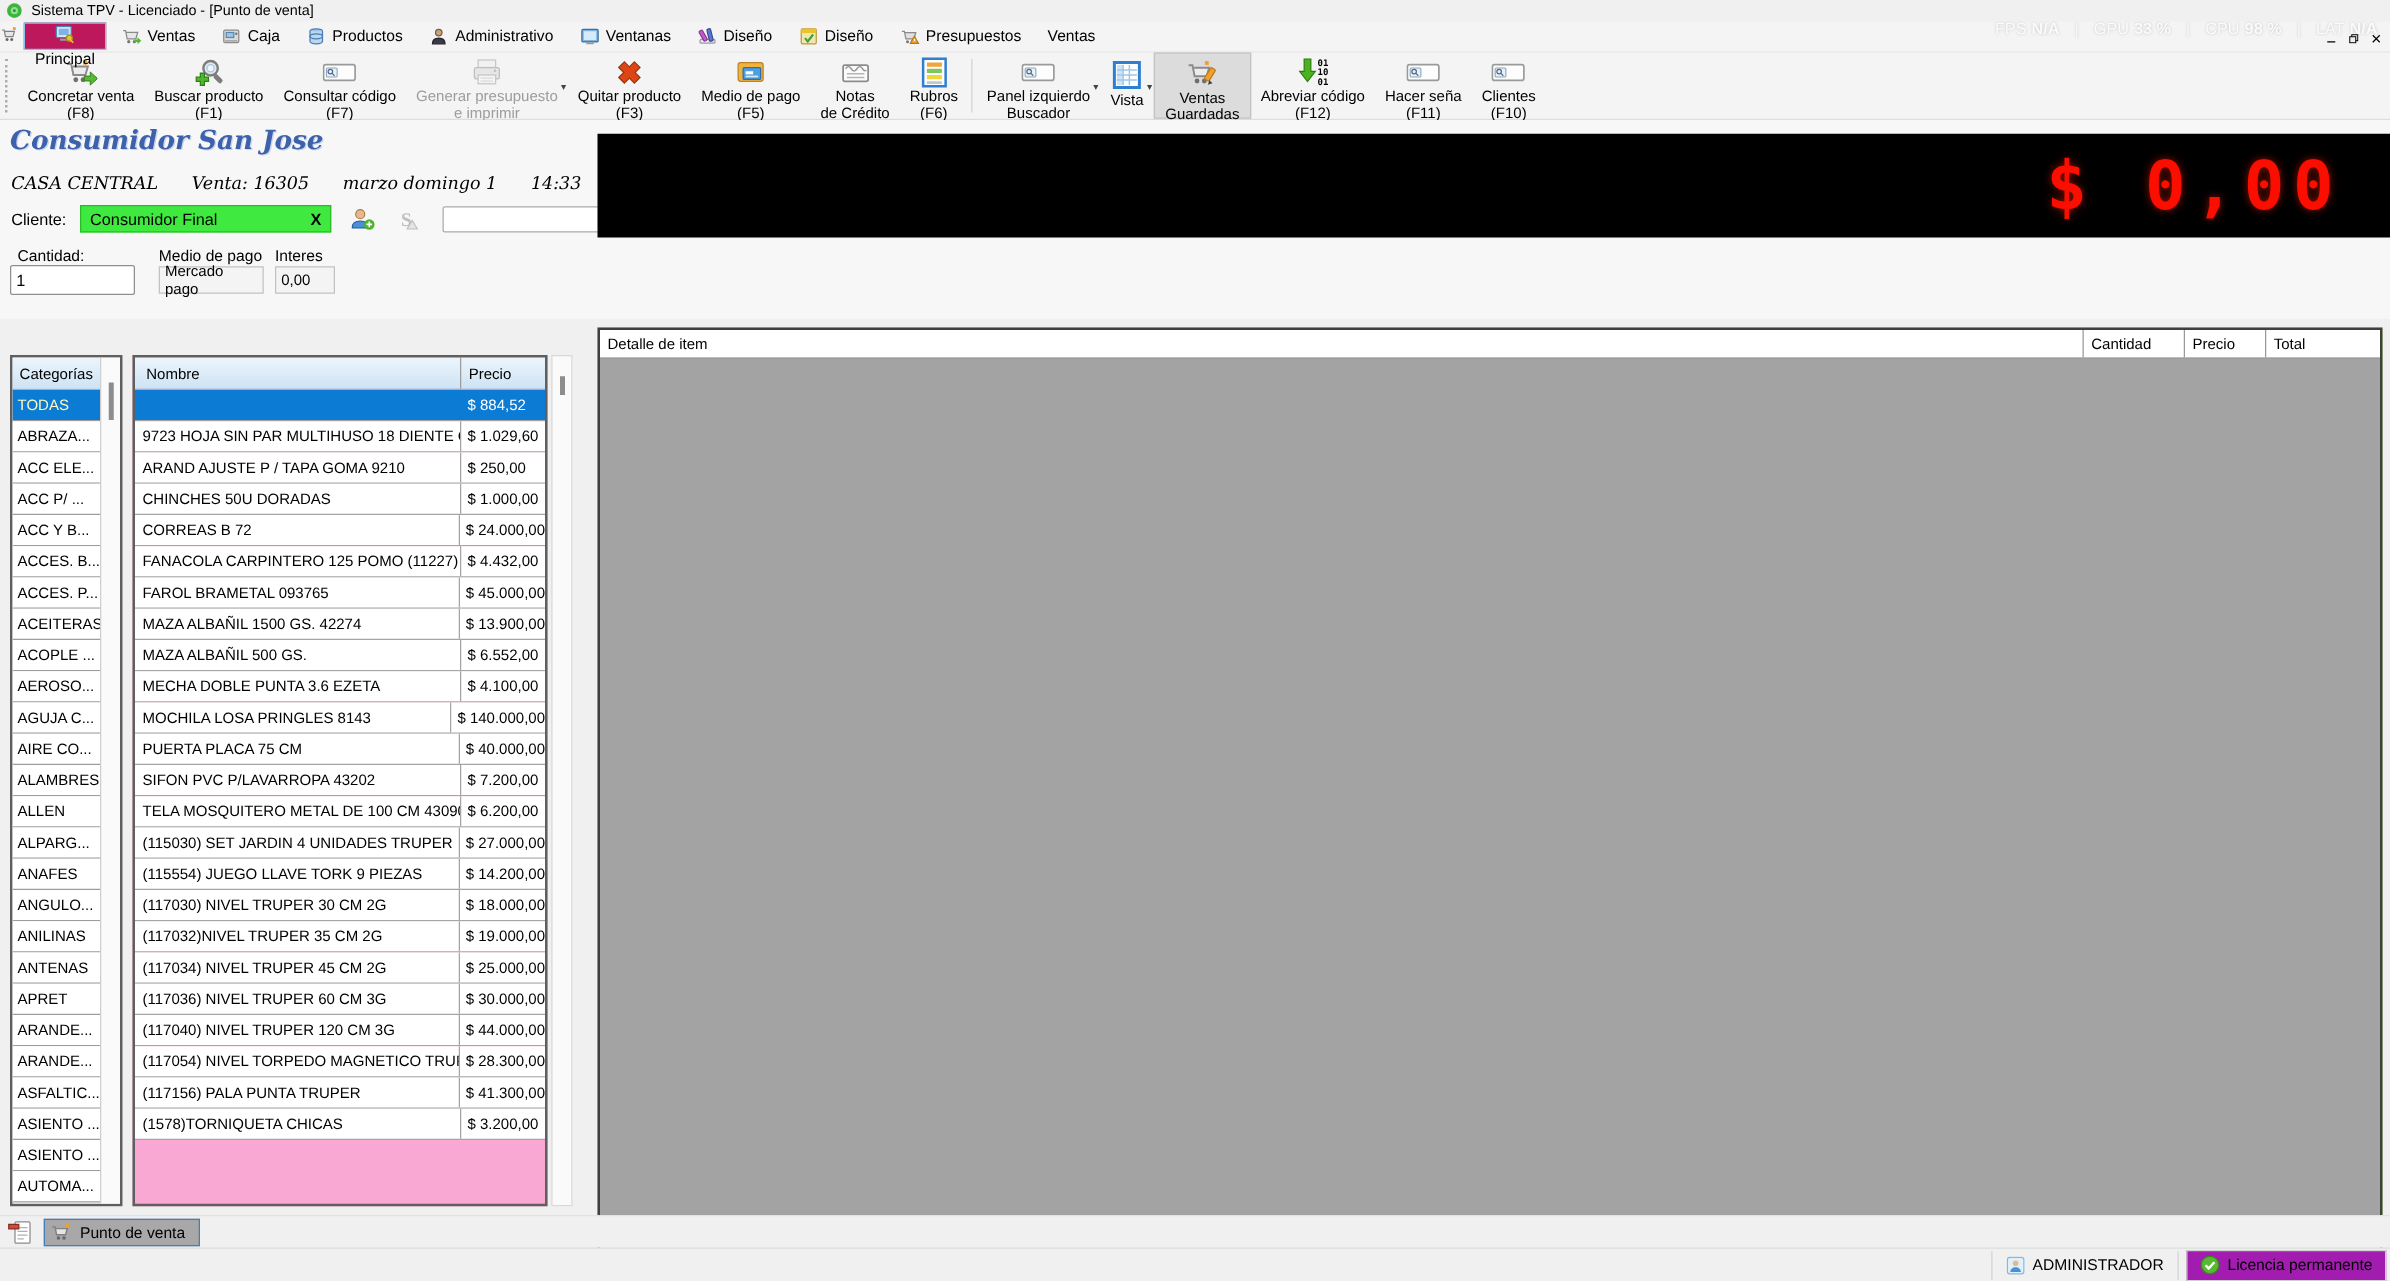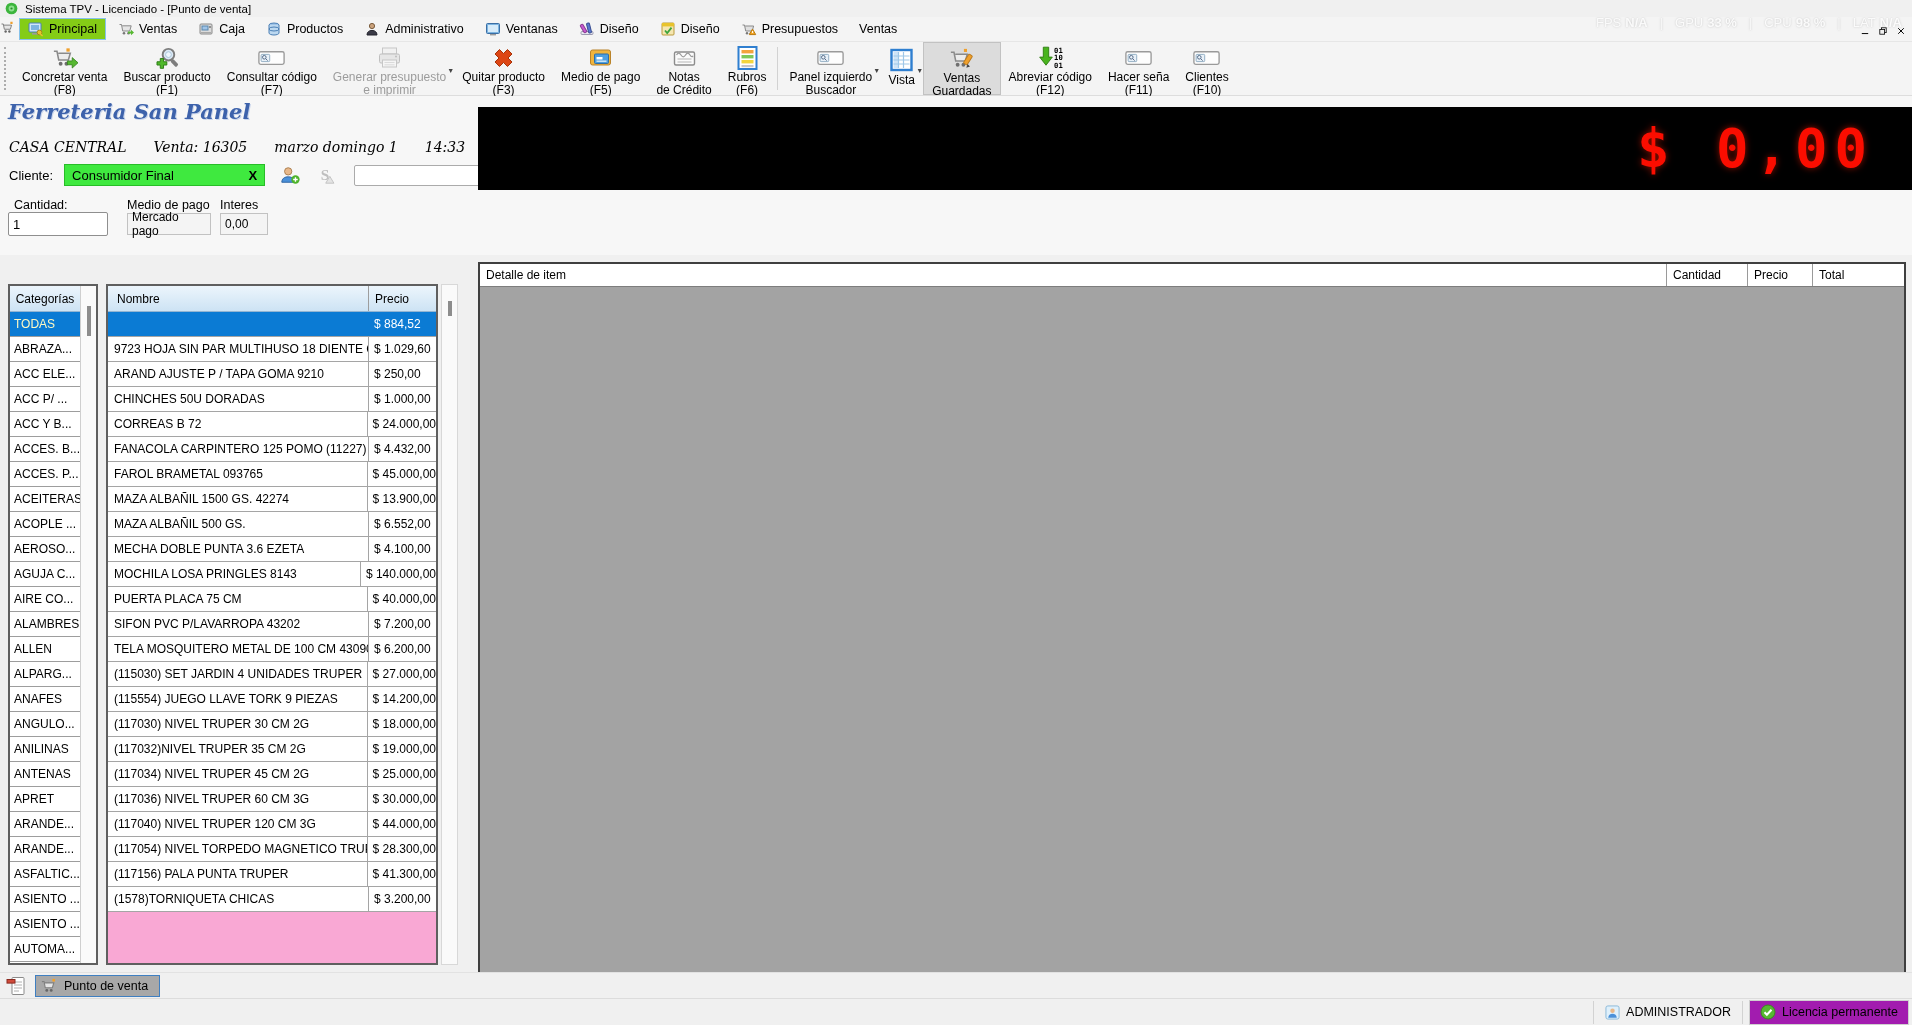--- a/index.html
+++ b/index.html
@@ -12,21 +12,21 @@
   .app-ic { width:13px; height:13px; margin-right:7px; }
   .title-text { font-size:11.5px; }
   .title-controls { position:absolute; right:0; top:0; height:17px; display:flex; }
   .tbtn { width:36px; height:17px; display:flex; align-items:center; justify-content:center; }
   .tbtn svg { width:9px; height:9px; }
 
   
   .menubar { position:absolute; left:0; top:17px; width:100%; height:24px; background:#f4f4f4; display:flex; align-items:center; gap:3px; z-index:5; }
   .menu-lead { width:15px; height:16px; overflow:hidden; margin-right:1px; }
   .menu-item { display:flex; align-items:center; gap:5px; padding:0 8px; height:22px; font-size:12.5px; border:1px solid transparent; }
-  .menu-item.selected { background:#84cc16; border-color:#86c2ea; }
+  .menu-item.selected { background:#be185d; border-color:#86c2ea;flex-direction:column; }
   .menu-icon { width:16px; height:16px; }
   .menu-icon svg { width:16px; height:16px; }
 
   .perf-overlay { position:absolute; top:15px; right:10px; z-index:25; display:flex; gap:12px; color:rgba(255,255,255,0.88); font-size:13px; text-shadow:0 0 2px rgba(150,150,150,0.5); }
   .perf-overlay .pv { font-weight:bold; margin-left:4px; }
   .perf-sep { color:rgba(255,255,255,0.75); }
   .mdi-controls { position:absolute; top:27px; right:7px; z-index:26; display:flex; gap:10px; }
   .mdi-controls .mbtn svg { width:8px; height:8px; }
 
   
@@ -455,21 +455,21 @@
             <path d="M8.6 11.8l2.1 2.1" stroke="#556a88" stroke-width="1.1"></path>
           </svg>
         </div>
         <div class="tline">Clientes</div>
         <div class="tline">(F10)</div>
       </div>
     </span>
 </div>
 
 <div class="header-bg"></div>
-<div class="store-name">Ferreteria San Panel</div>
+<div class="store-name">Consumidor San Jose</div>
 <div class="info-line">
   <span>CASA CENTRAL</span>
   <span>Venta: 16305</span>
   <span>marzo domingo 1</span>
   <span>14:33</span>
 </div>
 <div class="client-row">
   <span class="client-label">Cliente:</span>
   <div class="client-input">
     <span>Consumidor Final</span>

